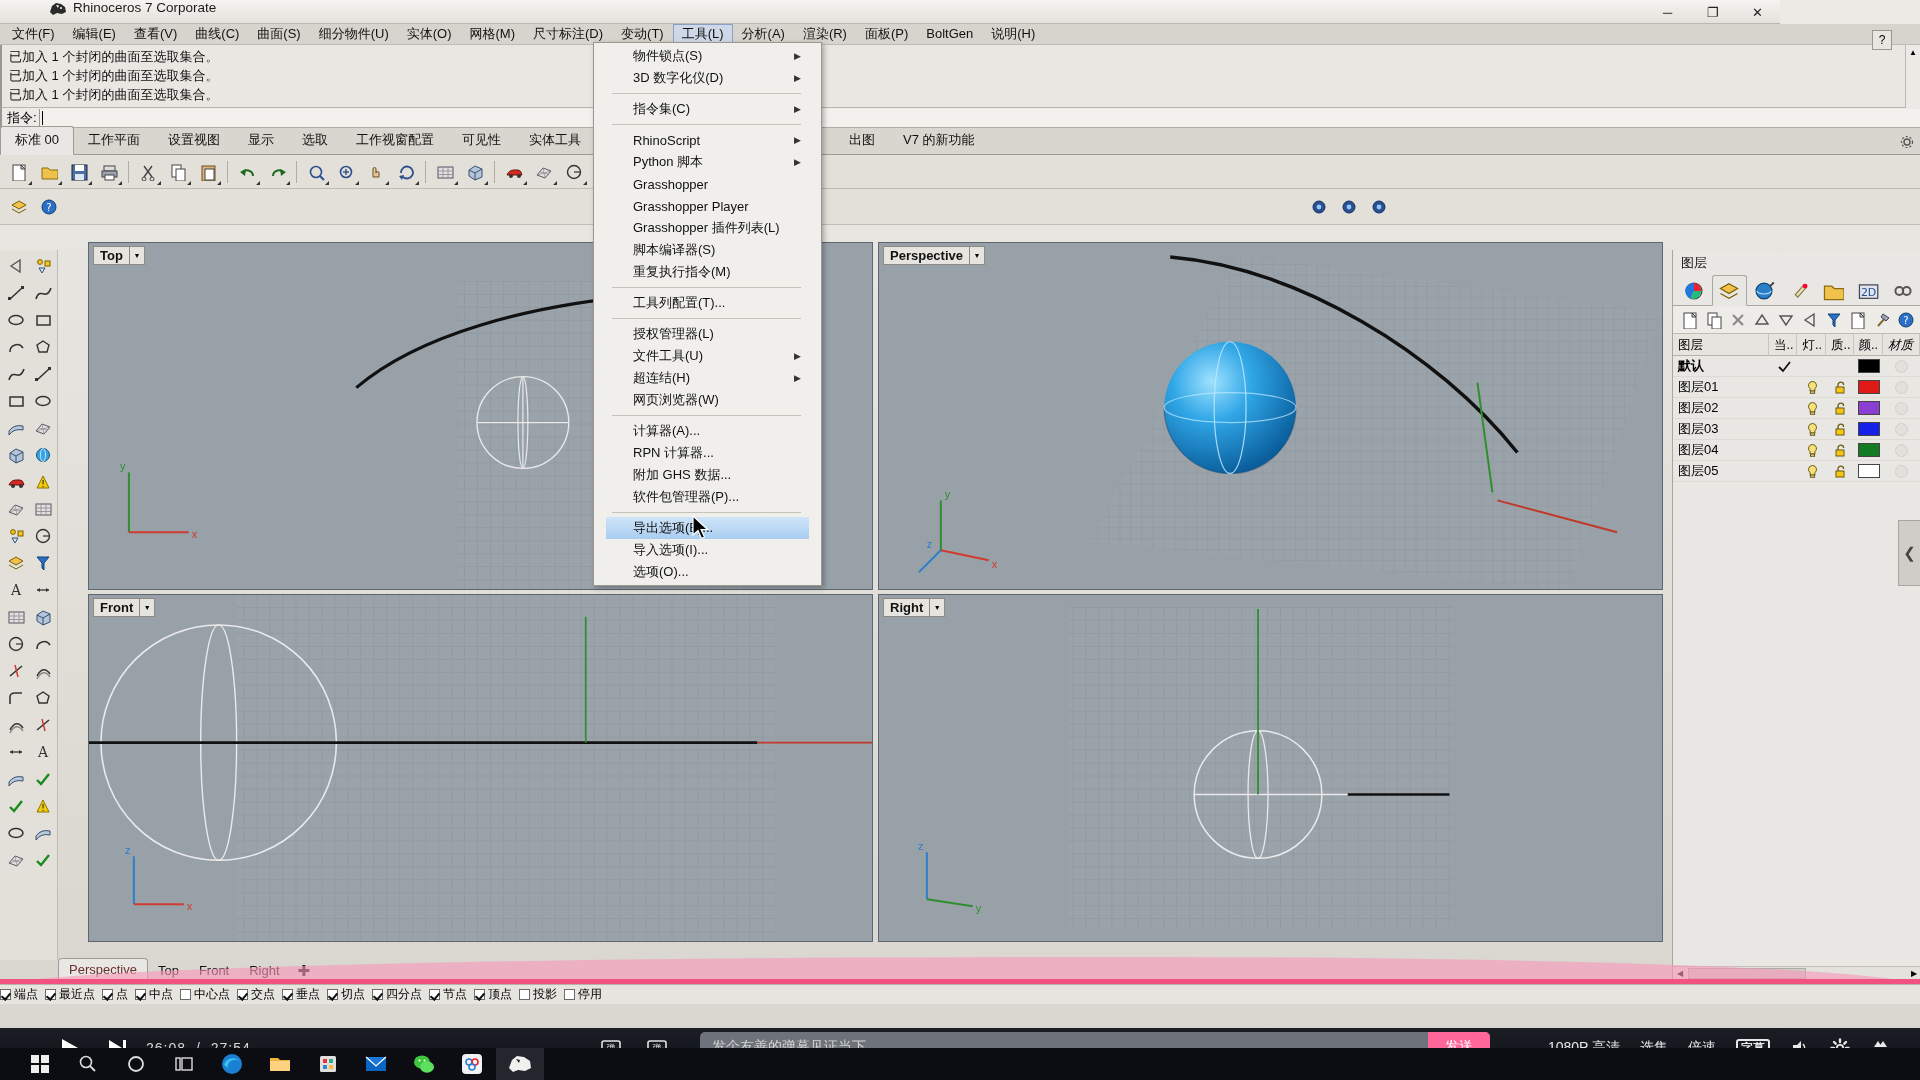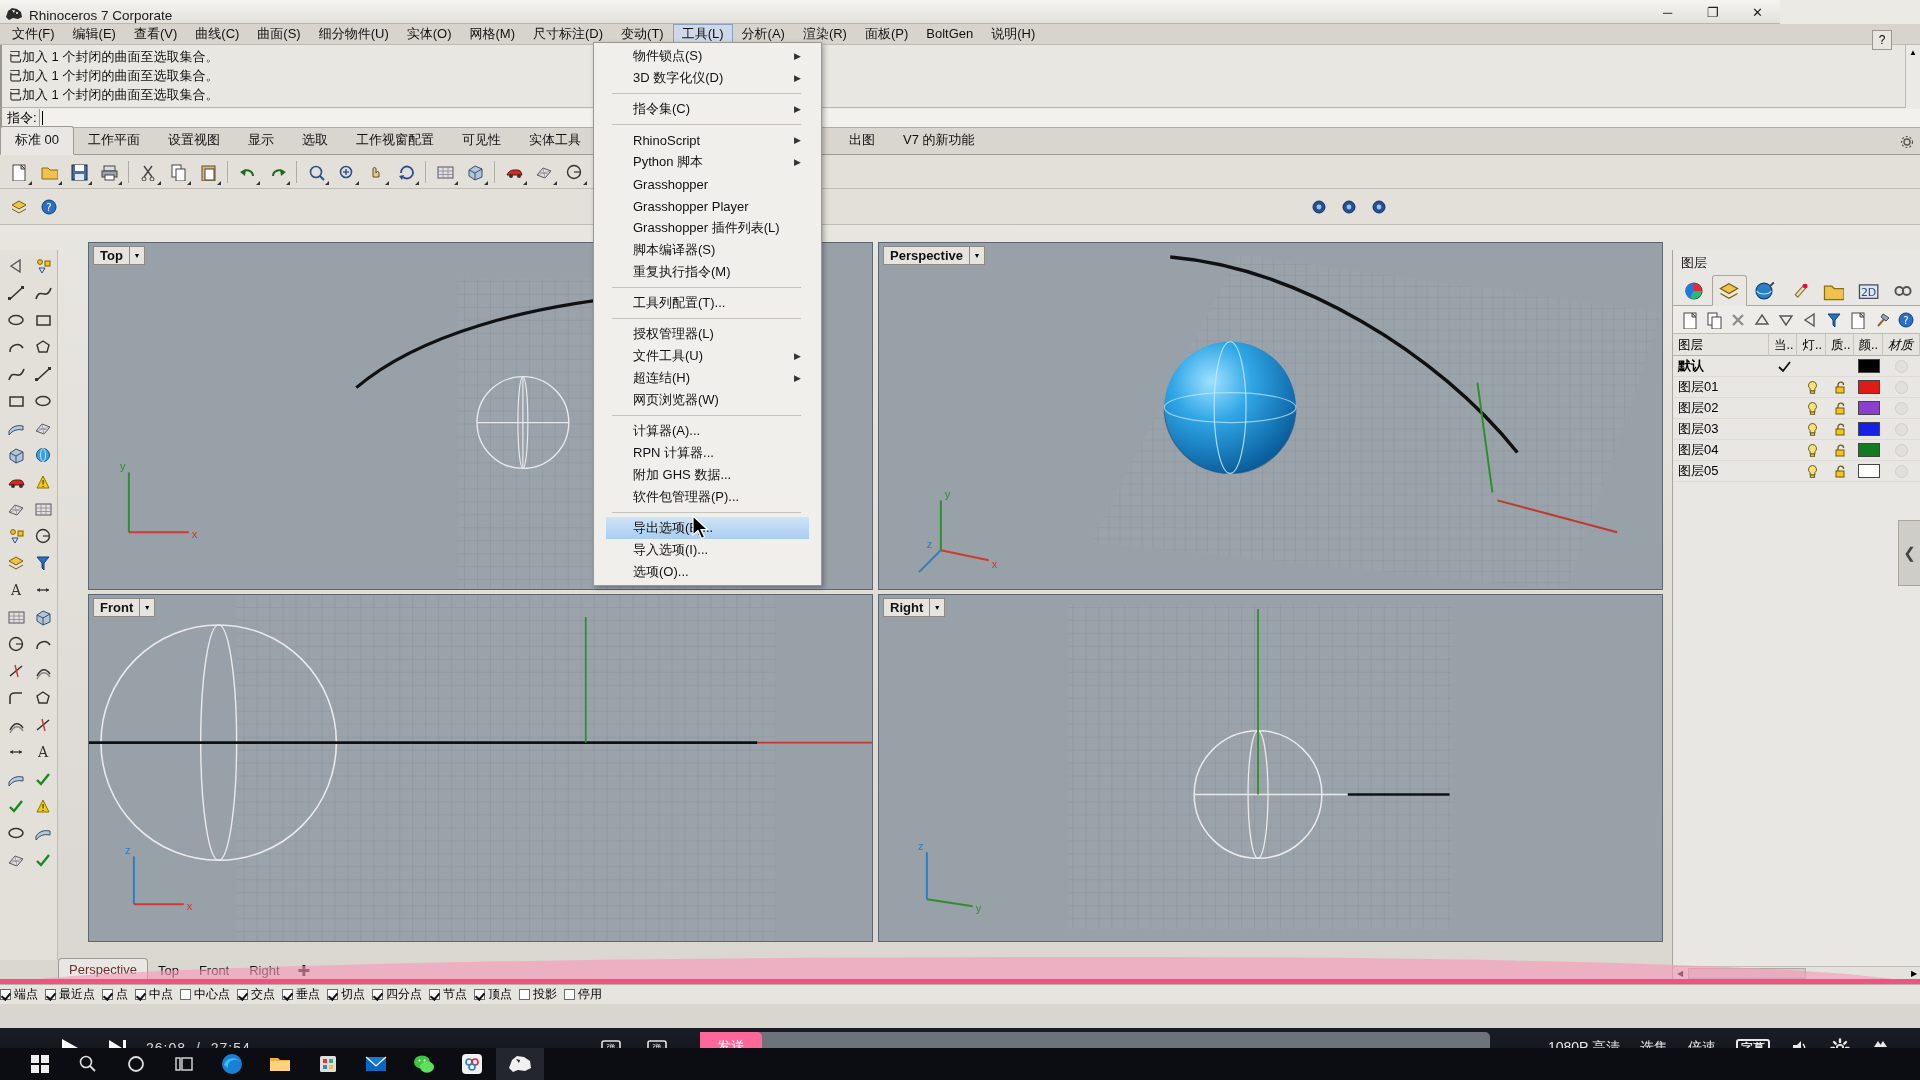--- a/index.html
+++ b/index.html
@@ -12,21 +12,21 @@
   }
   #root { position:relative; width:1920px; height:1080px; }
 
   
   #rhino { position:absolute; left:0; top:0; width:1920px; height:1028px;
            background:linear-gradient(#eceae5,#d9d6cf); }
 
   
   .titlebar { position:absolute; left:0; top:0; width:1780px; height:24px;
               background:linear-gradient(#f5f4f1,#e3e1db);
-              border-bottom:1px solid #b9b7b0; display:flex; align-items:flex-end; }
+              border-bottom:1px solid #b9b7b0; display:flex; align-items:flex-start;padding-left:44px; }
   .tb-icon { width:18px; height:18px; margin-left:5px; margin-right:6px; position:relative; }
   .tb-icon svg { display:block; }
   .tb-title { font-size:13.5px; color:#1a1a1a; }
   .win-btns { position:absolute; right:0; top:0; height:24px; display:flex; }
   .win-btn { width:45px; height:24px; display:flex; align-items:center; justify-content:center;
              font-size:13px; color:#222; }
 
   
   .menubar { position:absolute; left:0; top:24px; width:1920px; height:21px;
              background:#d7d4cd; display:flex; align-items:center; padding-left:3px;
@@ -1309,20 +1309,21 @@
       </div>
       <div class="pl-icon" style="margin-left:18px;">
         <svg width="22" height="22" viewBox="0 0 22 22">
             <path d="M5 15 L11 4 L17 15" fill="none" stroke="#e4e4e4" stroke-width="1.6"></path>
             <line x1="4" y1="19" x2="18" y2="19" stroke="#e4e4e4" stroke-width="1.6"></line>
           </svg>
       </div>
     </div>
 
     <div class="dm-input">
+      <div class="ph">发个友善的弹幕见证当下</div>
       <div class="dm-send">发送</div>
     </div>
 
     <div class="pl-ctrl pl-right">
       <div>1080P 高清</div>
       <div>选集</div>
       <div>倍速</div>
       <div class="cc-box">字幕</div>
       <div>
         <svg width="20" height="20" viewBox="0 0 20 20">

